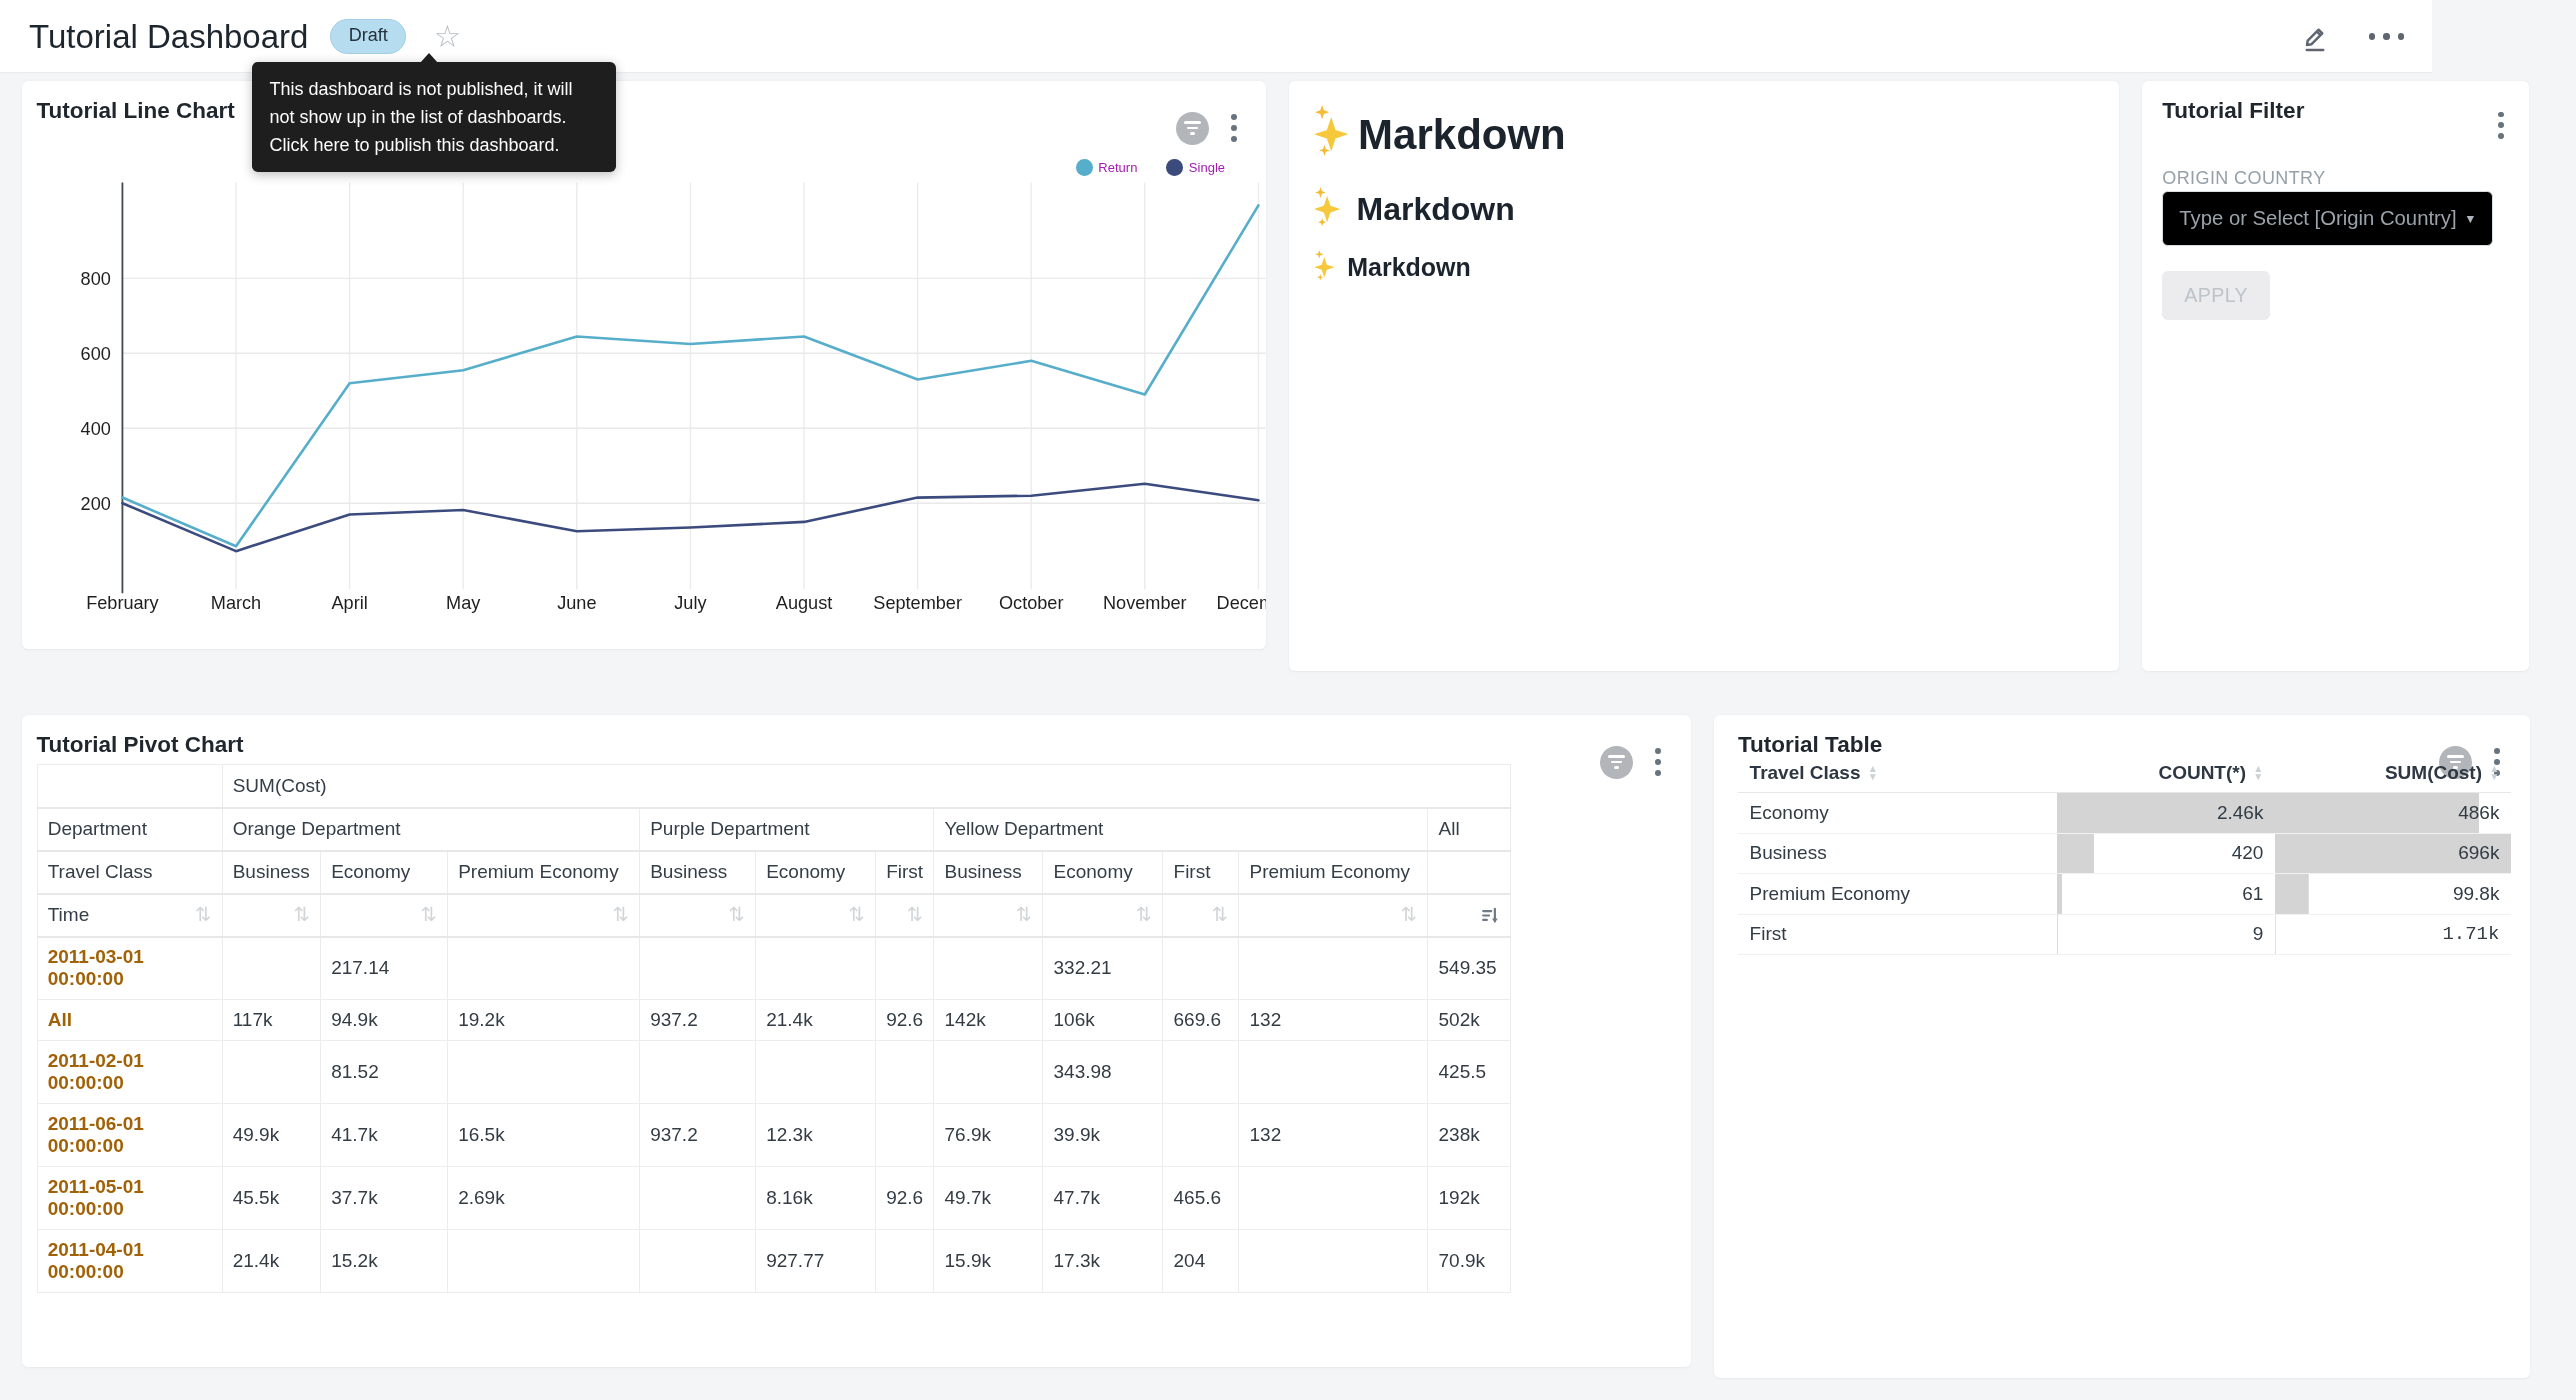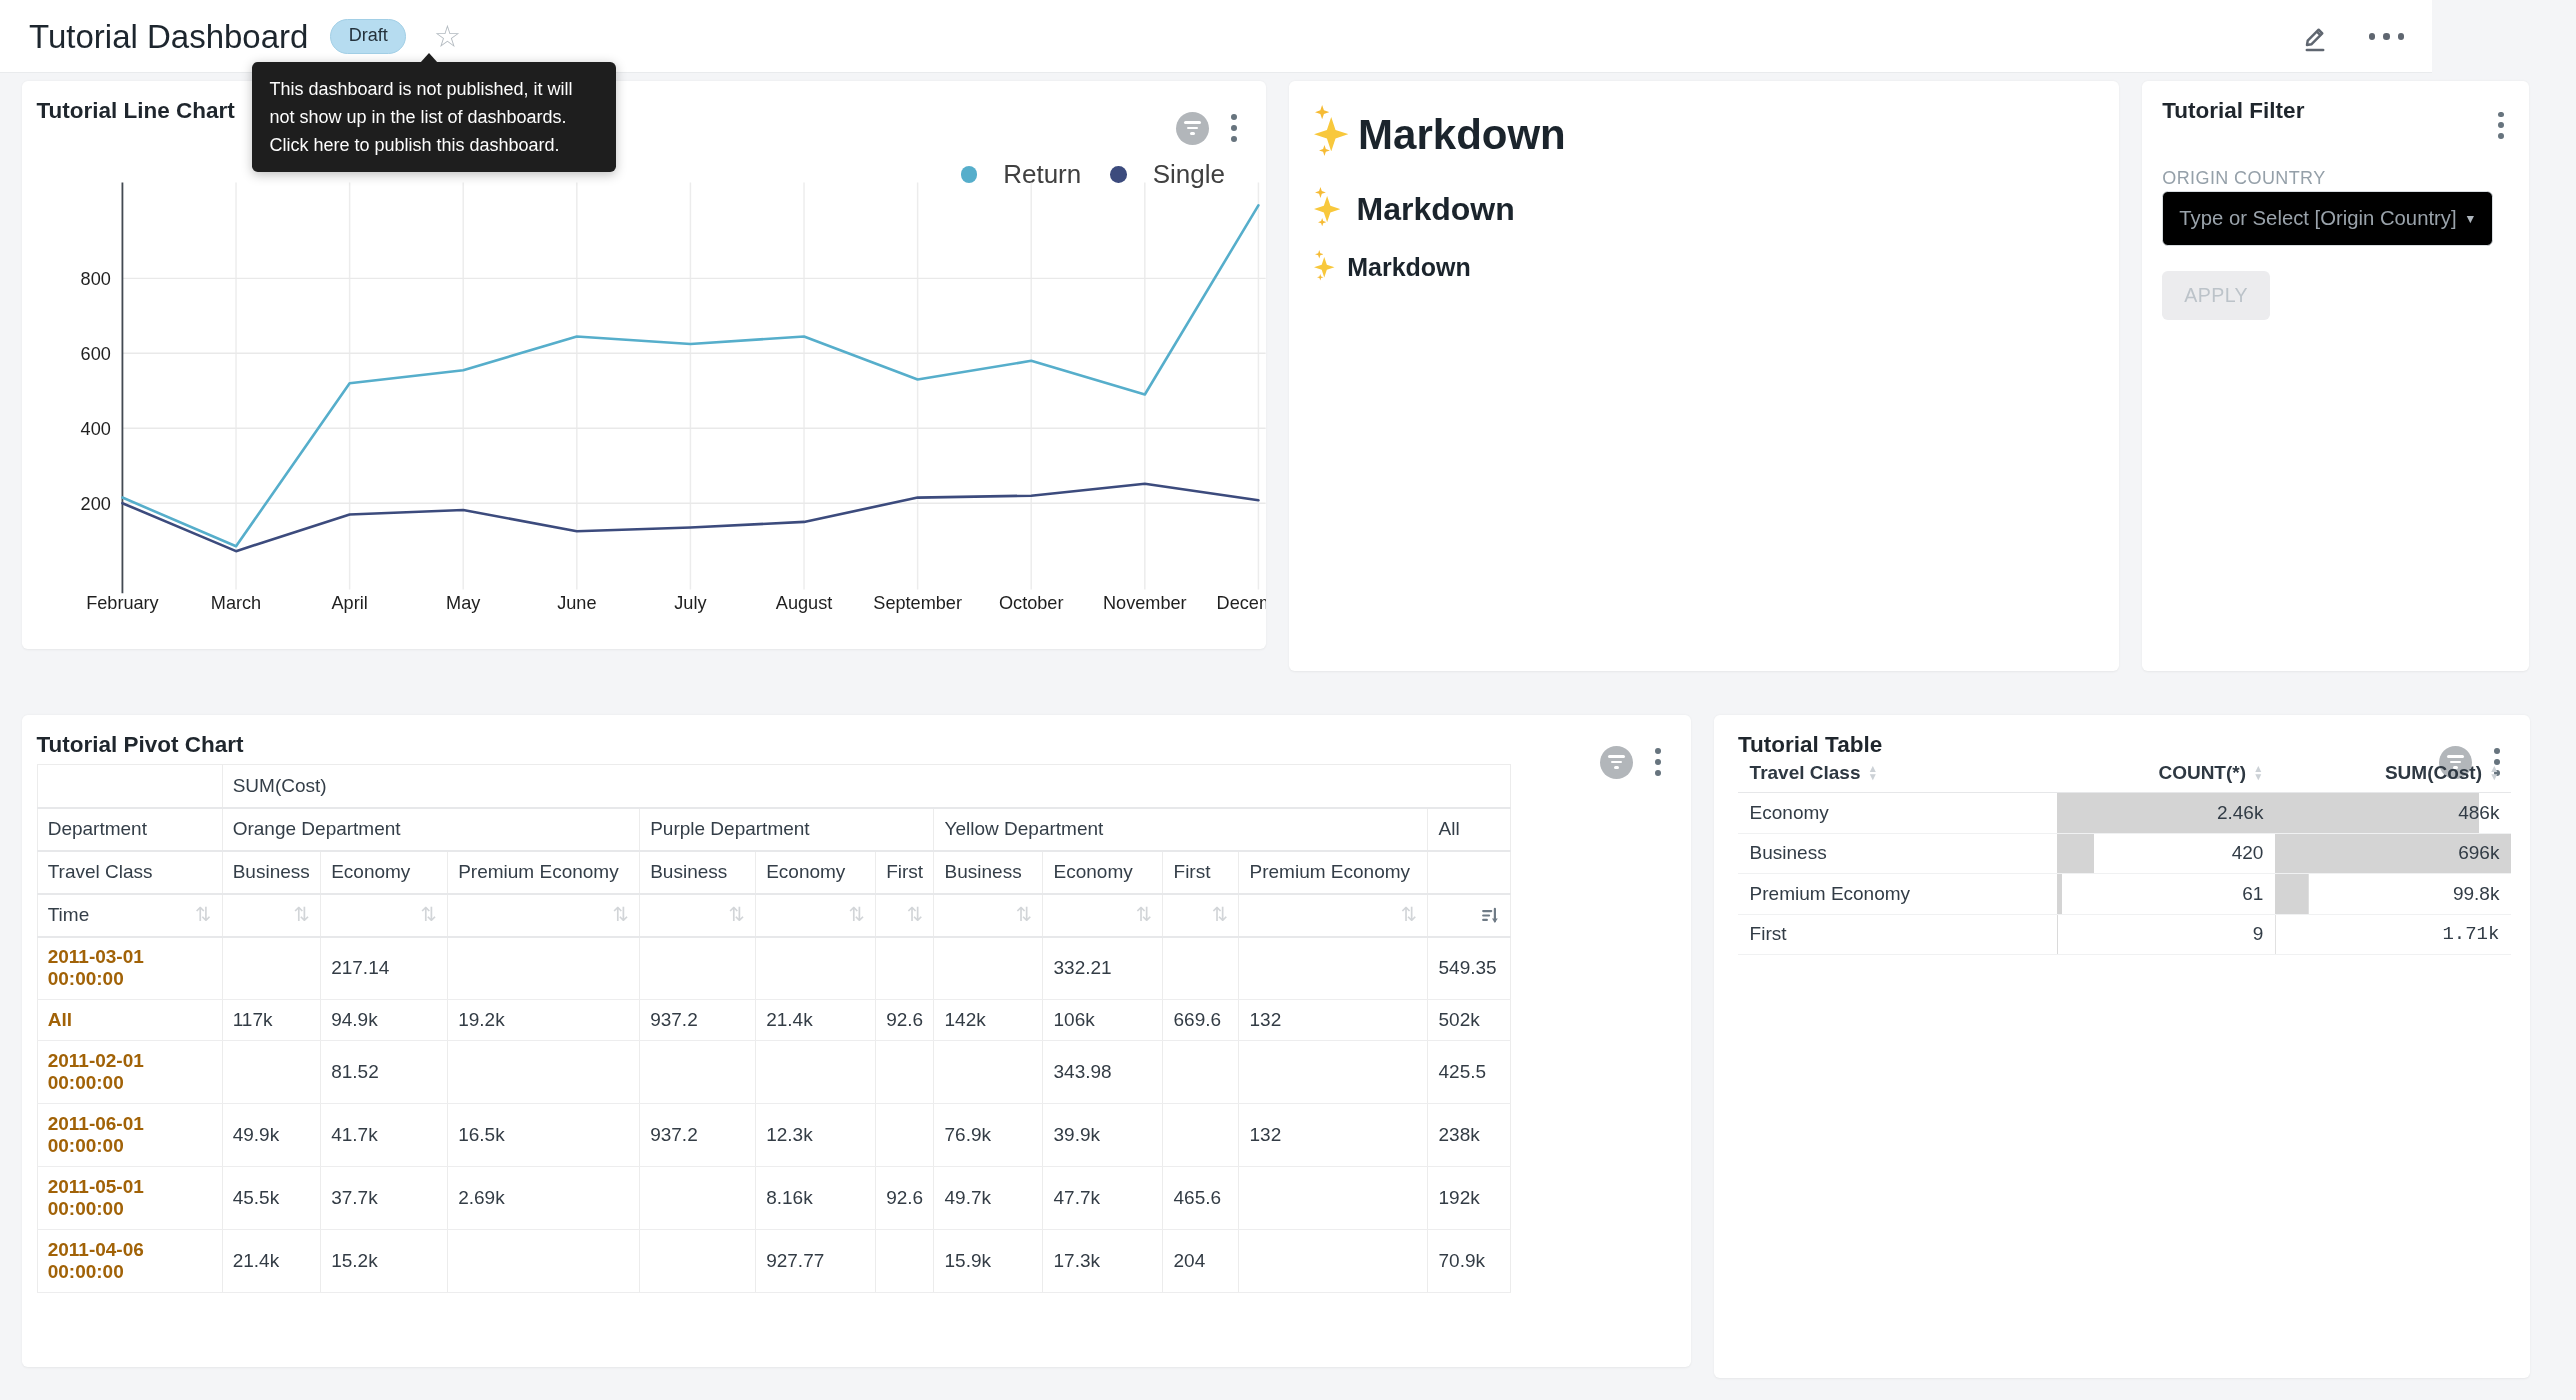--- a/index.html
+++ b/index.html
@@ -33,21 +33,21 @@
   .filter-circle { width:33px; height:33px; border-radius:50%; background:#b2b6ba; display:flex; flex-direction:column; align-items:center; justify-content:center; gap:2.9px; cursor:pointer; }
   .filter-circle i { display:block; height:2.9px; background:#fff; border-radius:1.5px; }
   .filter-circle i:nth-child(1){width:17.4px;} .filter-circle i:nth-child(2){width:11px;} .filter-circle i:nth-child(3){width:5.1px;}
   .dots-v { display:flex; flex-direction:column; gap:5.1px; cursor:pointer; }
   .dots-v i { width:5.8px; height:5.8px; border-radius:50%; background:#67747e; }
 
   
   #legend { position:absolute; top:78px; right:41px; display:flex; gap:29px; }
   .legend-item { display:flex; align-items:center; gap:5.8px; cursor:pointer; }
   .legend-dot { width:16.7px; height:16.7px; border-radius:50%; }
-  .legend-label { font-size:26px; color:#404040;margin-left:20px; }
+  .legend-label { font-size:13px; color:#a21caf; }
   #line-svg { position:absolute; left:0; top:0; }
 
   
   .md-body { position:absolute; left:25px; top:29px; right:29px; }
   .md-h1 { font-size:42px; font-weight:600; color:#1b242c; margin-bottom:32px; }
   .md-h2 { font-size:32px; font-weight:600; color:#1b242c; margin-bottom:25px; }
   .md-h3 { font-size:25px; font-weight:600; color:#1b242c; }
   .md-p  { margin-top:54px; font-size:22px; color:#394450; }
   .md-link { color:#4793b4; cursor:pointer; }
   .sparkle { position:relative; display:inline-block; width:1.05em; height:1em; vertical-align:-0.08em; }
@@ -409,21 +409,21 @@
             <td></td>
             <td>8.16k</td>
             <td>92.6</td>
             <td>49.7k</td>
             <td>47.7k</td>
             <td>465.6</td>
             <td></td>
             <td>192k</td>
           </tr>
           <tr>
-            <th>2011-04-06 00:00:00</th>
+            <th>2011-04-01 00:00:00</th>
             <td>21.4k</td>
             <td>15.2k</td>
             <td></td>
             <td></td>
             <td>927.77</td>
             <td></td>
             <td>15.9k</td>
             <td>17.3k</td>
             <td>204</td>
             <td></td>

